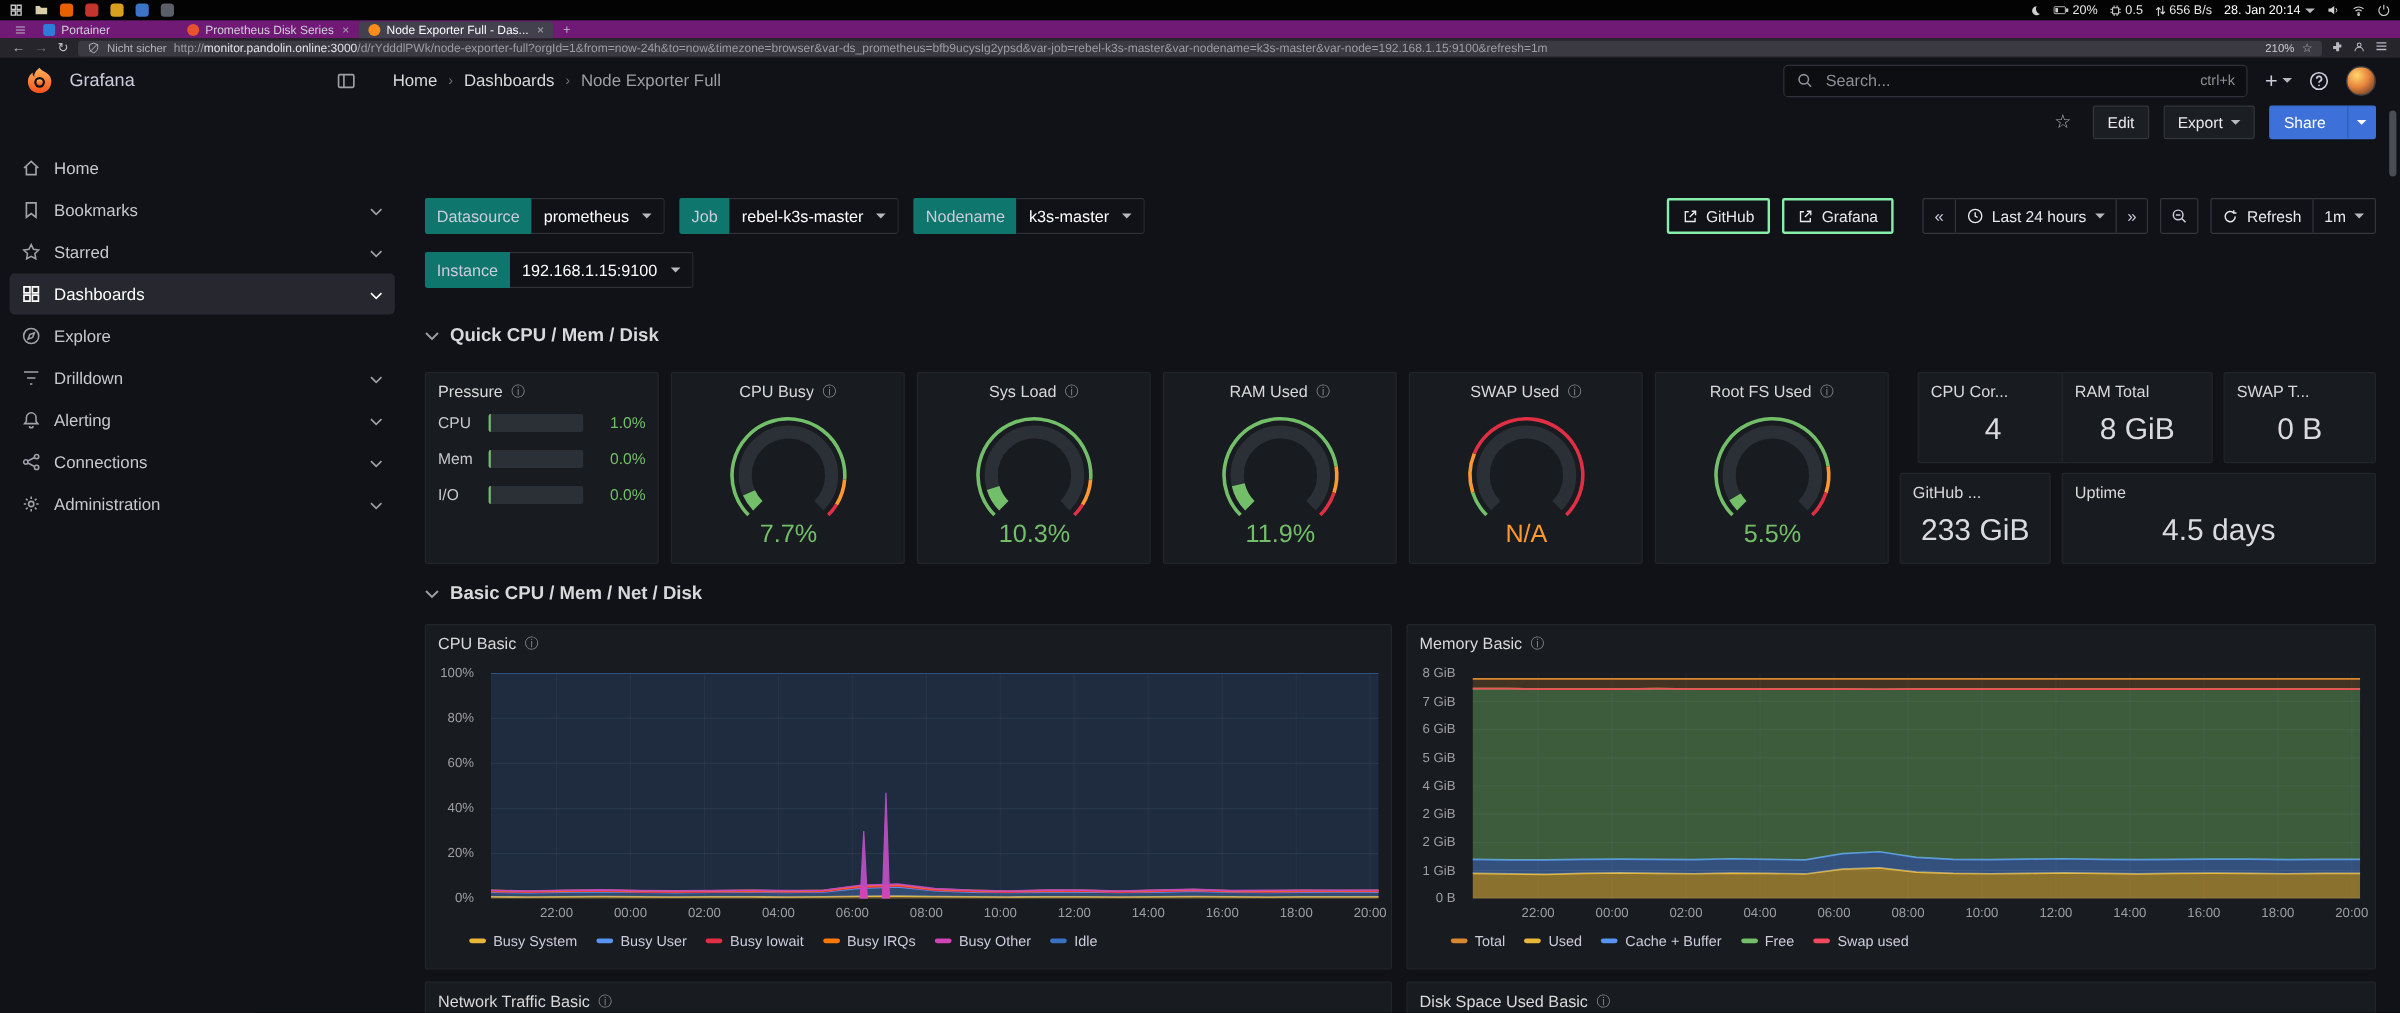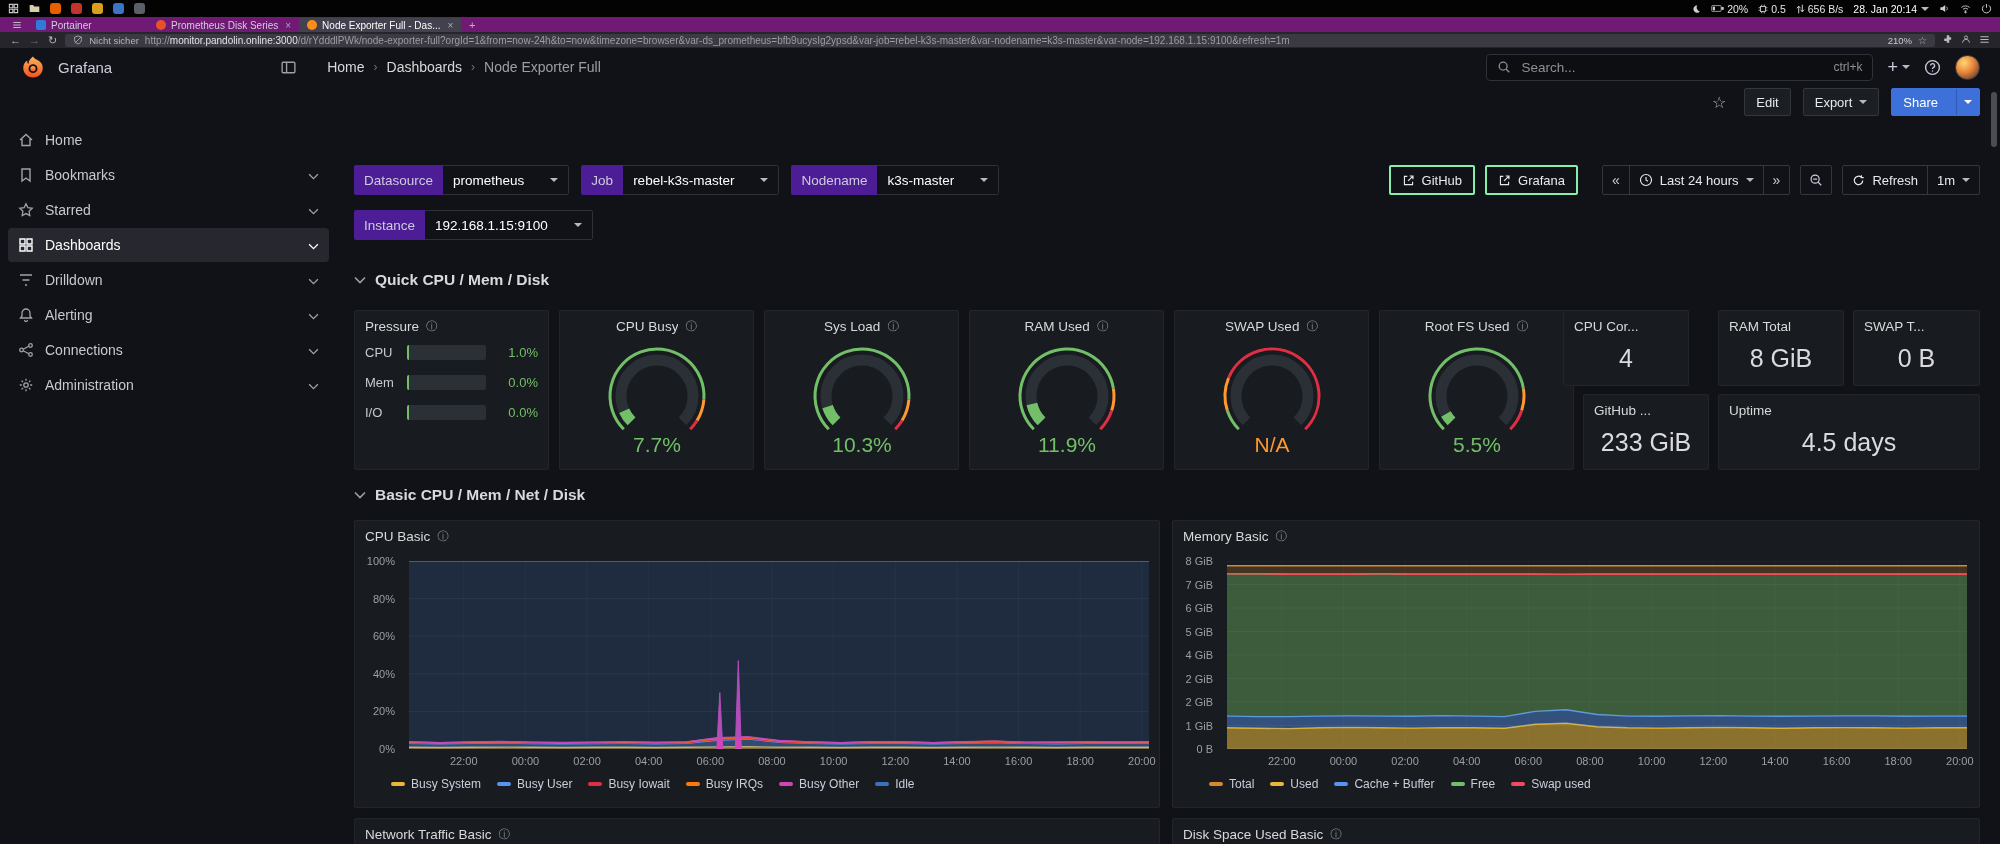--- a/index.html
+++ b/index.html
@@ -70,22 +70,22 @@
   .navitem.active{background:rgba(204,204,220,0.12);color:#fff;}
   .navitem.active svg{color:#fff;}
   .navitem .chev{position:absolute;right:10px;color:#8b8e94;}
 
   
   .content{position:absolute;left:337px;top:118px;width:1663px;height:726px;overflow:hidden;}
   .varrow{position:absolute;left:17px;right:20px;display:flex;align-items:center;justify-content:space-between;height:30px;}
   .vgroup{display:flex;align-items:center;gap:12px;}
   .rgroup{display:flex;align-items:center;gap:10px;}
   .var{display:flex;align-items:stretch;height:30px;font-size:13.5px;border-radius:2px;overflow:hidden;}
-  .var-l{background:#4c1d95;color:#ccccdc;display:flex;align-items:center;padding:11px 10px;}
-  .var-v{background:#111217;border:1px solid #2e3136;border-left:none;color:#fff;display:flex;align-items:center;gap:26px;padding:0 10px;border-radius:0 2px 2px 0;}
+  .var-l{background:#0f766e;color:#ccccdc;display:flex;align-items:center;padding:11px 10px;}
+  .var-v{background:#111217;border:1px solid #2e3136;border-left:none;color:#fff;display:flex;align-items:center;gap:11px;padding:0 10px;border-radius:0 2px 2px 0;}
   .linkbtn{height:30px;display:inline-flex;align-items:center;gap:7px;padding:0 11px;background:transparent;border:2px solid #86efac;border-radius:2px;color:#e8e9ec;font-size:13px;}
   .tp{display:flex;align-items:stretch;height:30px;border:1px solid #33363d;border-radius:2px;overflow:hidden;}
   .tp>*{display:flex;align-items:center;gap:7px;padding:0 9px;background:transparent;border:none;color:#e8e9ec;font-size:13px;border-left:1px solid #33363d;}
   .tp>*:first-child{border-left:none;}
   .icsq{width:32px;height:30px;display:flex;align-items:center;justify-content:center;border:1px solid #33363d;border-radius:2px;color:#ccccdc;background:transparent;}
   .guill{font-size:14px;color:#ccccdc;}
 
   .sec{position:absolute;left:17px;display:flex;align-items:center;gap:9px;color:#d8d9da;font-size:15.5px;font-weight:600;height:24px;}
   .sec svg{color:#9d9fa3;}
 
@@ -344,20 +344,27 @@
           </svg></span>
     </div>
     <div class="navitem active">
       <svg width="16" height="16" viewBox="0 0 16 16" fill="none" stroke="currentColor" stroke-width="1.4">
           <path d="M2 2h5v5H2zM9 2h5v5H9zM2 9h5v5H2zM9 9h5v5H9z"></path>
         </svg>
       <span>Dashboards</span>
       <span class="chev"><svg width="11" height="7" viewBox="0 0 12 8" fill="none" stroke="currentColor" stroke-width="1.5">
             <path d="M1 1.5l5 5 5-5"></path>
           </svg></span>
+    </div>
+    <div class="navitem">
+      <svg width="16" height="16" viewBox="0 0 16 16" fill="none" stroke="currentColor" stroke-width="1.3">
+          <circle cx="8" cy="8" r="6.3"></circle>
+          <path d="M10.6 5.4L9.2 9.2 5.4 10.6 6.8 6.8z"></path>
+        </svg>
+      <span>Explore</span>
     </div>
     <div class="navitem">
       <svg width="16" height="16" viewBox="0 0 16 16" fill="none" stroke="currentColor" stroke-width="1.4">
           <path d="M2 3h12M4.5 8h7M7 13h2"></path>
         </svg>
       <span>Drilldown</span>
       <span class="chev"><svg width="11" height="7" viewBox="0 0 12 8" fill="none" stroke="currentColor" stroke-width="1.5">
             <path d="M1 1.5l5 5 5-5"></path>
           </svg></span>
     </div>
@@ -589,21 +596,21 @@
             <path d="M53.54415587728429 79.45584412271572 A36 36 0 1 1 104.45584412271575 79.45584412271569" stroke="#2b2f36" stroke-width="11" fill="none"></path>
             <path d="M45.76598128423227 87.23401871576775 A47 47 0 1 1 125.42135200797148 46.64758014310914" stroke="#73bf69" stroke-width="3" fill="none"></path>
             <path d="M125.42135200797148 46.64758014310914 A47 47 0 0 1 123.69965626587222 68.52379873562252" stroke="#ff9830" stroke-width="3" fill="none"></path>
             <path d="M123.69965626587222 68.52379873562252 A47 47 0 0 1 112.23401871576777 87.23401871576769" stroke="#e02f44" stroke-width="3" fill="none"></path>
             <path d="M53.54415587728429 79.45584412271572 A36 36 0 0 1 47.87031614127442 72.08155919316141" stroke="#73bf69" stroke-width="11" fill="none"></path>
             <text x="79" y="110" text-anchor="middle" fill="#73bf69" font-size="21" font-weight="500" font-family="Liberation Sans, sans-serif">5.5%</text>
           </svg>
         </div>
     </div>
 
-    <div class="panel" style="left:1226px;top:192px;width:126px;height:76px">
+    <div class="panel" style="left:1261px;top:192px;width:126px;height:76px">
       <div class="p-head left">
           <span class="p-title">CPU Cor...</span>
         </div>
       <div class="s-val">4</div>
     </div>
     <div class="panel" style="left:1381px;top:192px;width:126px;height:76px">
       <div class="p-head left">
           <span class="p-title">RAM Total</span>
         </div>
       <div class="s-val">8 GiB</div>

